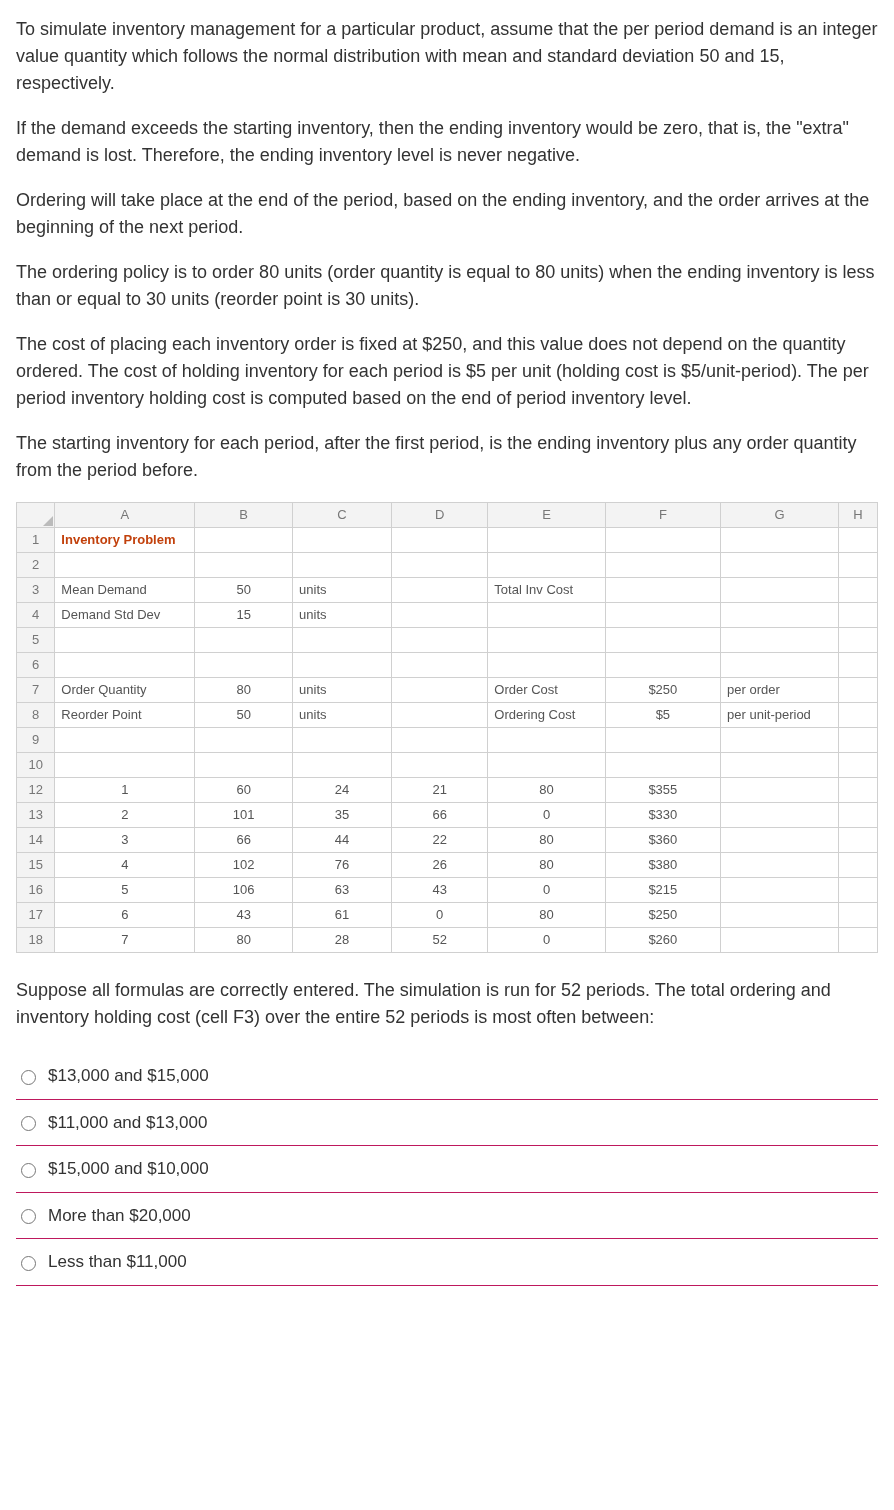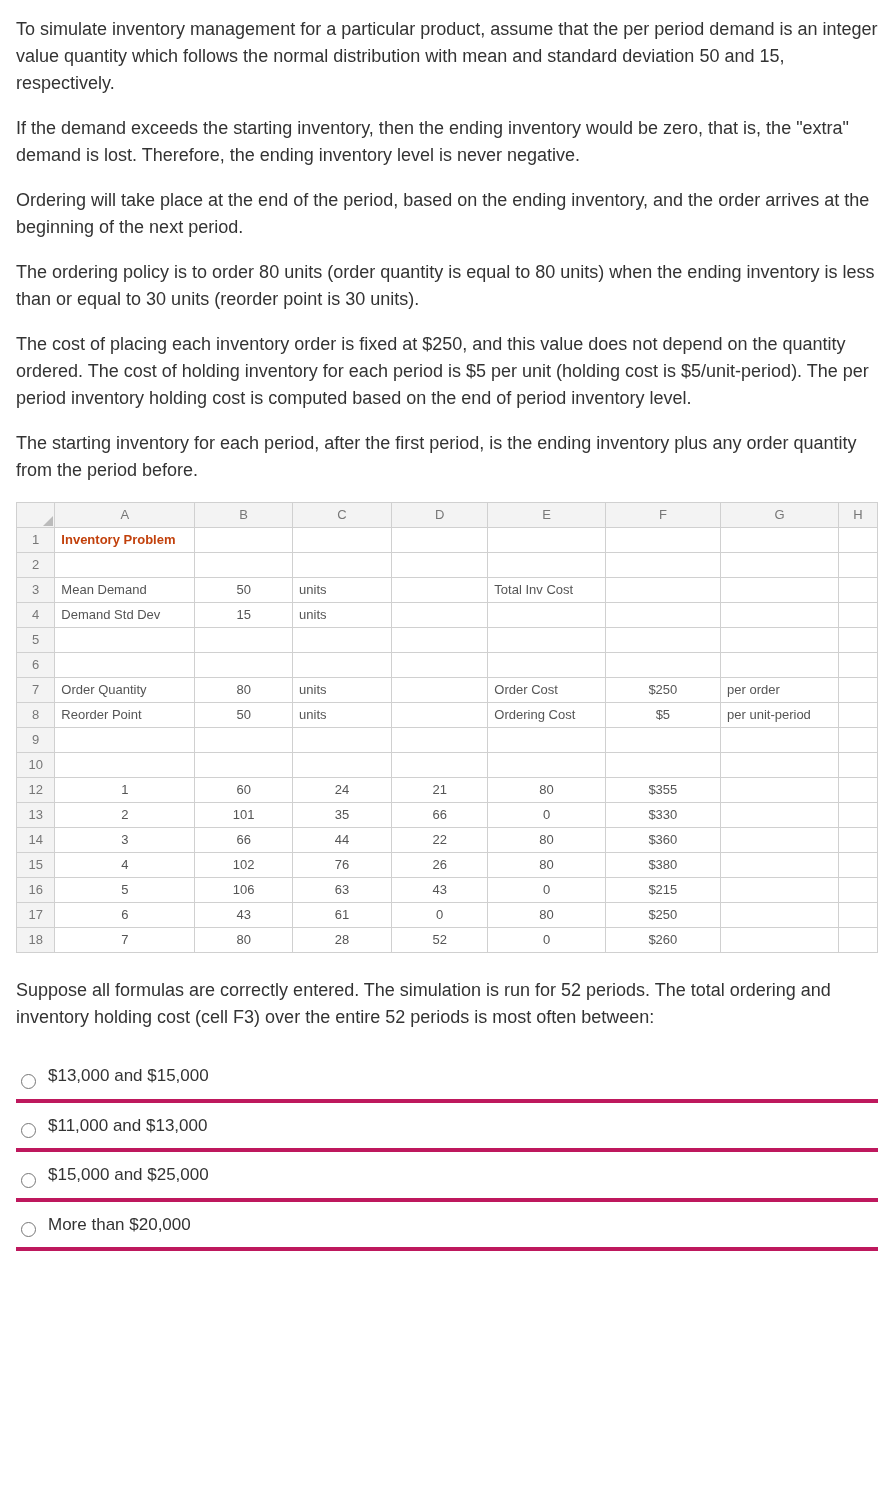--- a/index.html
+++ b/index.html
@@ -53,23 +53,23 @@
   }
   .spreadsheet .corner svg{
     position:absolute; right:1px; bottom:1px;
   }
   .colA{width:130px;} .colB{width:100px;} .colC{width:100px;}
   .colD{width:100px;} .colE{width:110px;} .colF{width:120px;}
   .colG{width:110px;} .colH{width:30px;}
   .answers { margin-top: 22px; }
   .answer-row {
     display: flex;
-    align-items: flex-end;
+    align-items: center;
     padding: 10px 0;
-    border-bottom: 4px solid #be185d;
+    border-bottom: 1px solid #be185d;
     font-size: 17px;
   }
   .answer-row input[type=radio]{
     margin-right: 12px;
     width:15px; height:15px;
   }
 </style>
 </head>
 <body>
 
@@ -293,19 +293,23 @@
   <label class="answer-row">
     <input type="radio" name="ans" style="">
     <span>$13,000 and $15,000</span>
   </label>
   <label class="answer-row">
     <input type="radio" name="ans" style="">
     <span>$11,000 and $13,000</span>
   </label>
   <label class="answer-row">
     <input type="radio" name="ans" style="">
-    <span>$15,000 and $25,000</span>
+    <span>$15,000 and $10,000</span>
   </label>
   <label class="answer-row">
     <input type="radio" name="ans" style="">
     <span>More than $20,000</span>
   </label>
+  <label class="answer-row">
+    <input type="radio" name="ans" style="">
+    <span>Less than $11,000</span>
+  </label>
 </div>
 
 </body></html>

